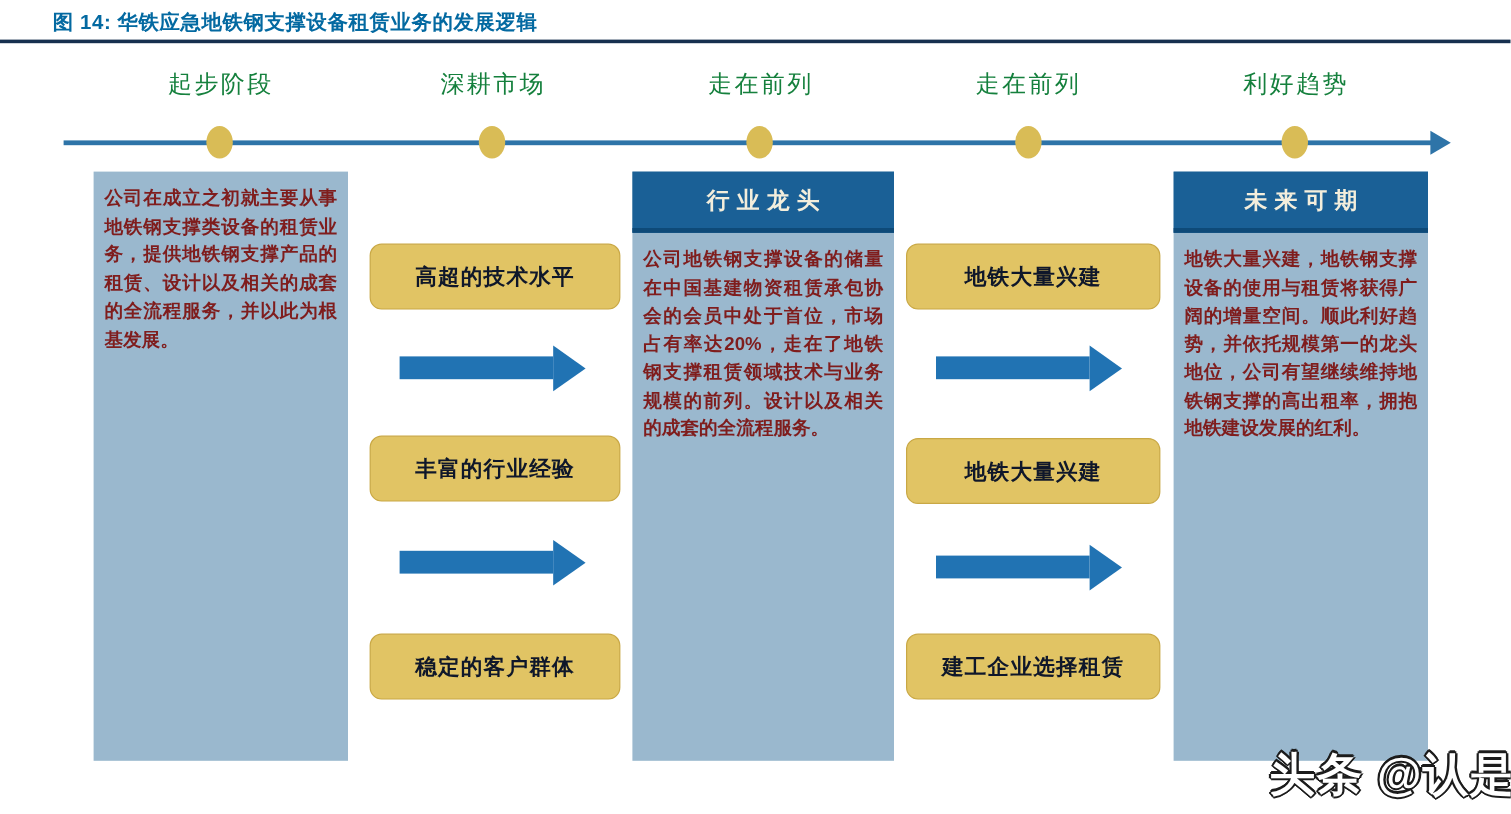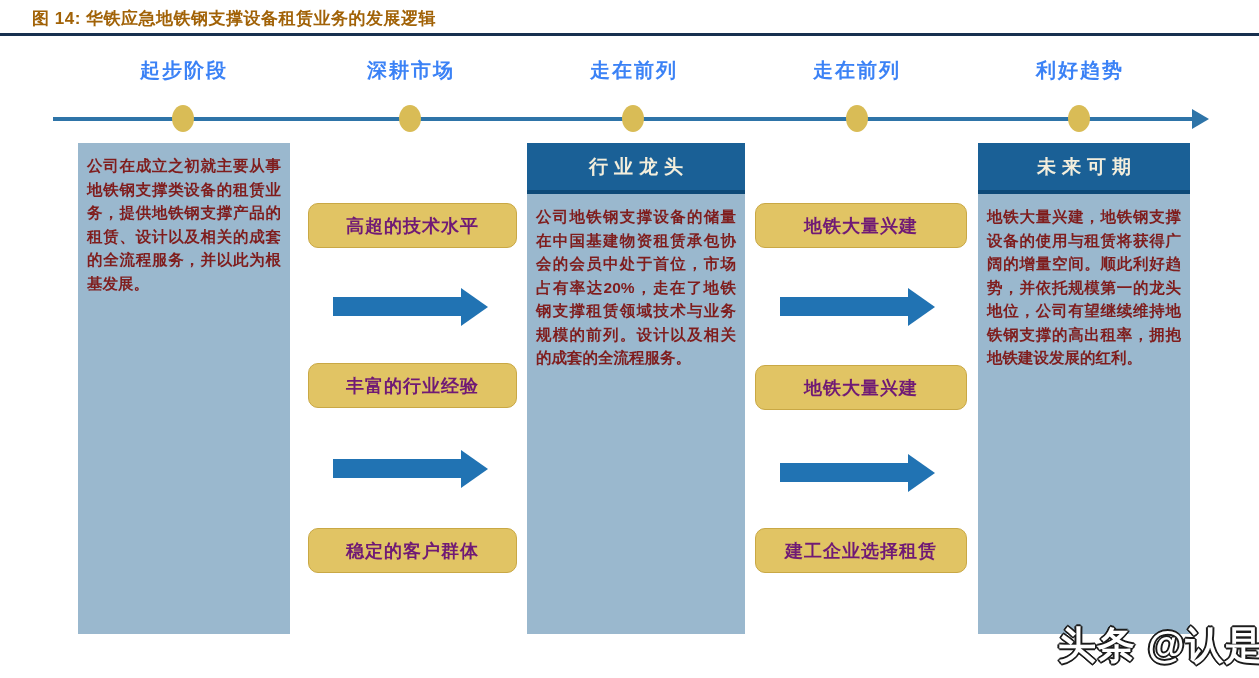--- a/index.html
+++ b/index.html
@@ -2,30 +2,30 @@
 <html><head>
 <meta charset="utf-8">
 <style>
   html,body { margin:0; padding:0; background:#ffffff; }
   .canvas {
     position:relative; width:1259px; height:678px; background:#ffffff;
     font-family:"Liberation Sans", sans-serif; overflow:hidden;
   }
   
   .fig-title {
-    position:absolute; left:32px; top:7px;
-    font-size:17px; font-weight:bold; color:#a16207; letter-spacing:.5px;
+    position:absolute; left:44px; top:7px;
+    font-size:17px; font-weight:bold; color:#0369a1; letter-spacing:.5px;
     white-space:nowrap;
   }
   .title-rule { position:absolute; left:0; top:33px; width:1259px; height:3px; background:#17304F; }
 
   
   .stage-label {
     position:absolute; top:57px; transform:translateX(-50%);
-    font-size:20px; font-weight:bold; color:#3b82f6; letter-spacing:2px; white-space:nowrap;
+    font-size:20px; font-weight:normal; color:#15803d; letter-spacing:2px; white-space:nowrap;
   }
   .stage-1 { left:184px; } .stage-2 { left:411px; } .stage-3 { left:634px; }
   .stage-4 { left:857px; } .stage-5 { left:1080px; }
 
   
   .timeline-line { position:absolute; left:53px; top:117px; width:1141px; height:4px; background:#2E74A8; }
   .timeline-arrowhead {
     position:absolute; left:1192px; top:109px; width:0; height:0;
     border-left:17px solid #2E74A8; border-top:10px solid transparent; border-bottom:10px solid transparent;
   }
@@ -46,24 +46,24 @@
     display:flex; align-items:center; justify-content:center;
     color:#F3EEDC; font-size:19px; font-weight:bold; letter-spacing:6px; text-indent:6px;
   }
   .panel-body {
     padding:11px 9px 0 9px; font-size:15.5px; font-weight:600; color:#7f1d1d;
     line-height:1.52; text-align:justify;
   }
 
   
   .factor-box {
-    position:absolute; height:45px; background:#E1C464; border:1px solid #C9A845;
+    position:absolute; height:55px; background:#E1C464; border:1px solid #C9A845;
     border-radius:10px; box-sizing:border-box;
     display:flex; align-items:center; justify-content:center;
-    font-size:18px; font-weight:bold; color:#701a75; letter-spacing:1px; white-space:nowrap;
+    font-size:18px; font-weight:bold; color:#0f172a; letter-spacing:1px; white-space:nowrap;
   }
   .fb-l { left:308px; width:209px; }
   .fb-r { left:755px; width:212px; }
   .fb-row1 { top:203px; } .fb-row2 { top:363px; } .fb-row3 { top:528px; }
   .fb-r.fb-row2 { top:365px; }
 
   
   .block-arrow { position:absolute; }
   .arrow-shaft { position:absolute; height:19px; width:128px; background:#2173B3; }
   .arrow-tip {

